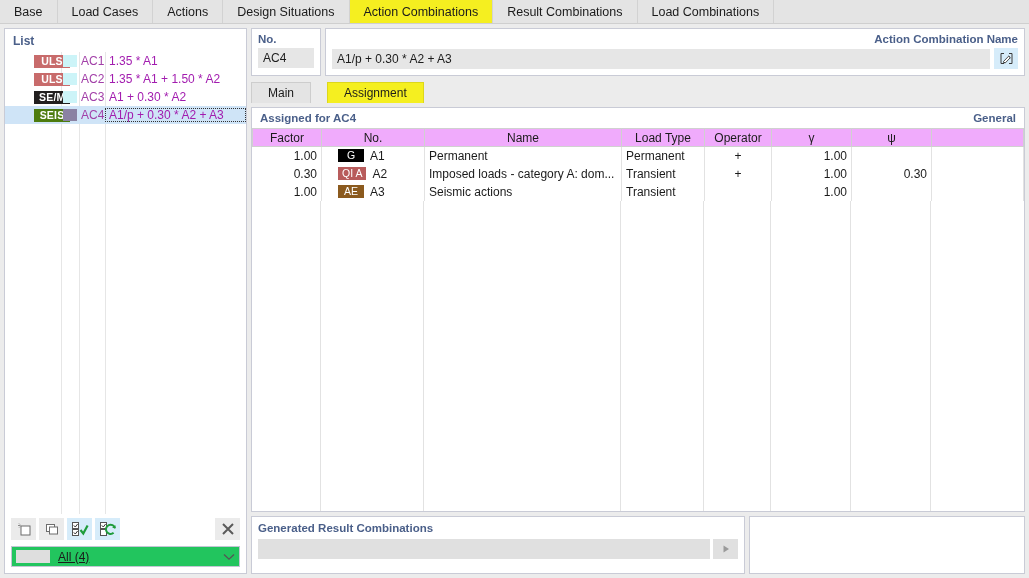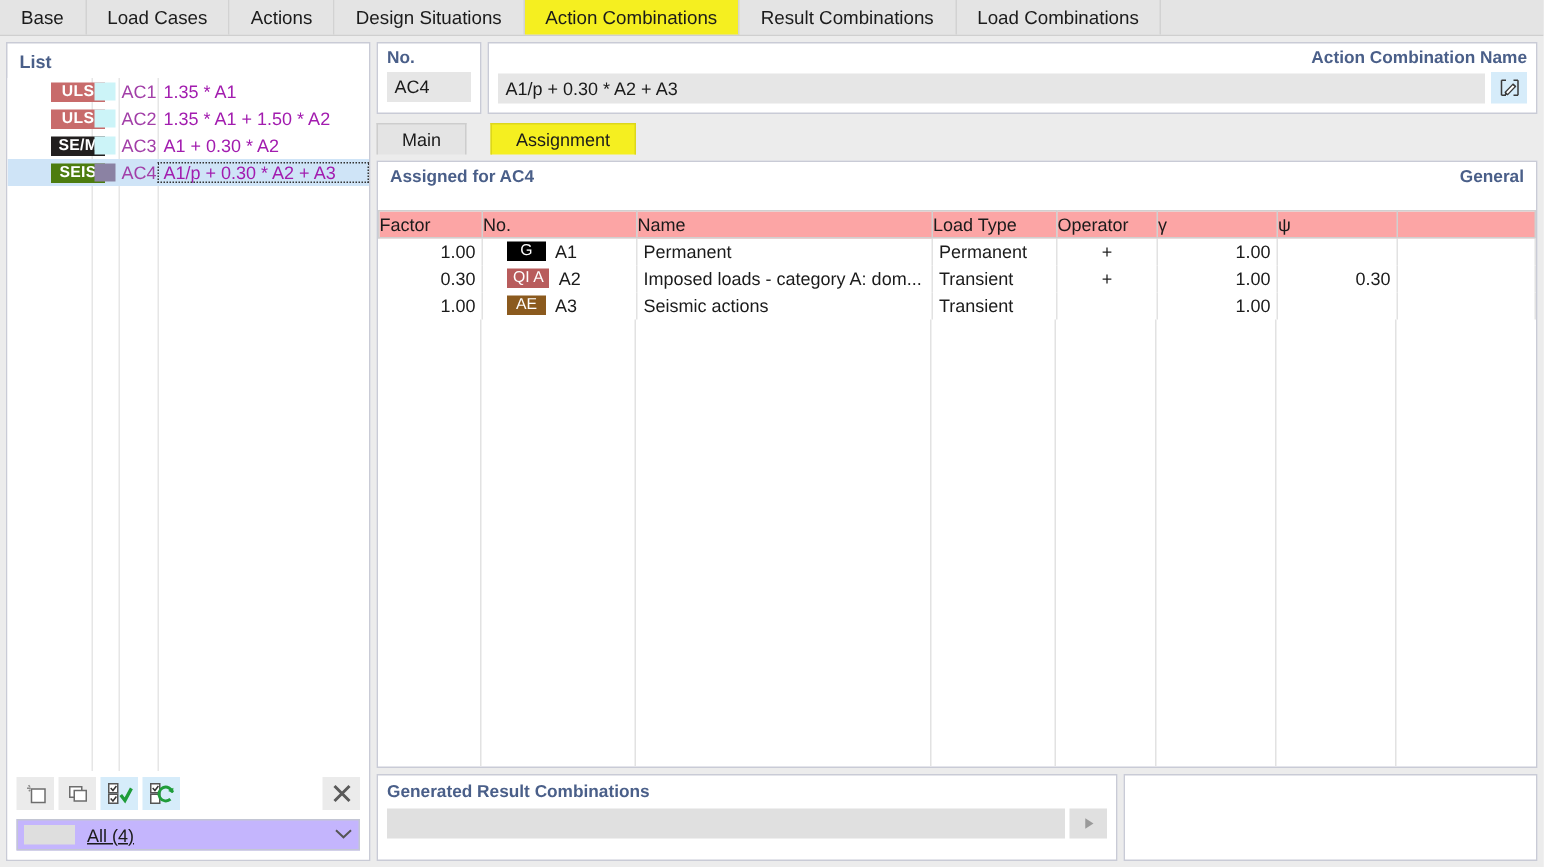--- a/index.html
+++ b/index.html
@@ -134,21 +134,21 @@
     background: #ededed;
     display: flex; align-items: center; justify-content: center;
     cursor: default;
   }
   .tbtn.blue { background: #d6ecfa; }
   .tbtn.plain { background: #ebebeb; }
   .tb-spacer { flex: 1; }
   .sb-select-wrap { padding: 2px 6px 6px 6px; background: #ffffff; }
   .sb-select {
     height: 21px;
-    background: #c4b5fd;
+    background: #22c55e;
     border: 1px solid #c3c6d4;
     display: flex; align-items: center;
     padding: 0 4px;
     font-size: 12px;
     cursor: default;
     text-decoration: underline;
   }
   .sel-swatch { width: 34px; height: 13px; background: #dedede; margin-right: 8px; }
   .sel-caret { margin-left: auto; color: #555; font-size: 11px; }
 
@@ -226,45 +226,45 @@
     flex: 1;
     background: #ffffff;
     border: 1px solid #c9cbd6;
     display: flex;
     flex-direction: column;
     overflow: hidden;
   }
   .panel-head {
     display: flex;
     align-items: center;
-    padding: 4px 8px 16px 8px;
+    padding: 4px 8px 4px 8px;
   }
   .panel-head .ttl {
     color: #4a5f89;
     font-weight: bold;
     font-size: 11.5px;
   }
   .panel-head .gen {
     margin-left: auto;
     color: #4a5f89;
     font-weight: bold;
     font-size: 11.5px;
   }
 
   
   .tbl { width: 100%; border-collapse: collapse; table-layout: fixed; }
   .tbl th {
-    background: #fca5a5;
+    background: #f0abfc;
     border: 1px solid #d0d0d0;
     border-left: none;
     font-weight: normal;
     font-size: 12px;
     height: 18px;
     color: #1b1b1b;
-    text-align: left;
+    text-align: center;
     padding: 0;
   }
   .tbl th:first-child { border-left: 1px solid #d0d0d0; }
   .tbl td {
     border-right: 1px solid #e2e2e2;
     height: 18px;
     font-size: 12px;
     padding: 0 4px;
     vertical-align: middle;
     background: #fff;

